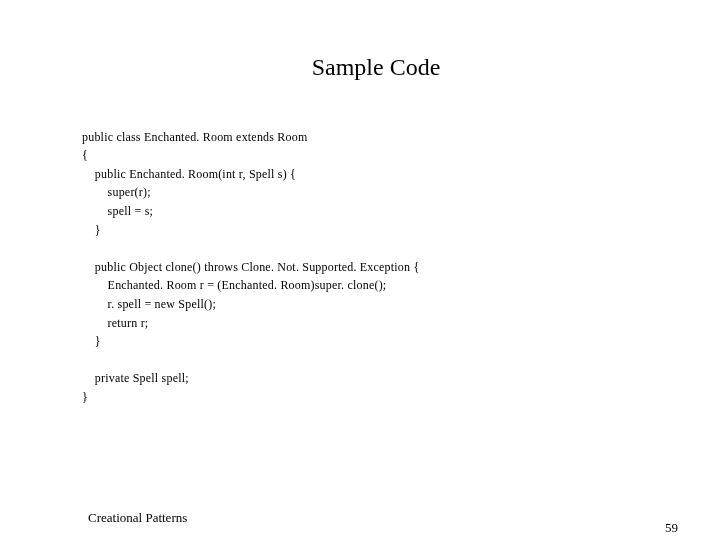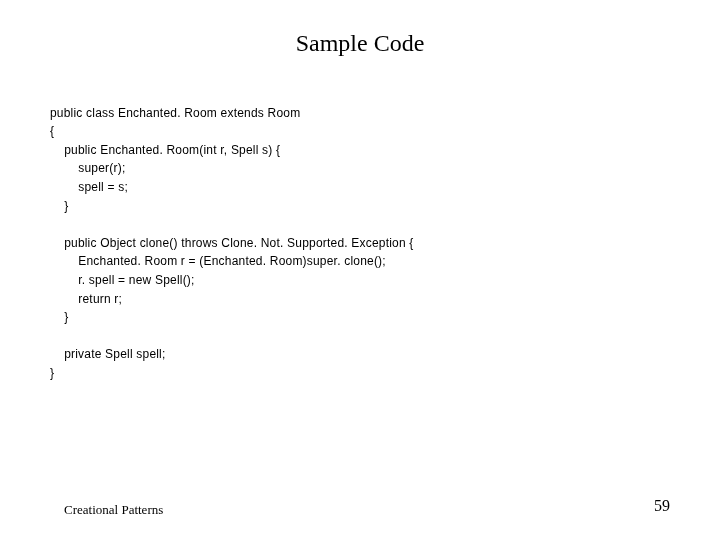--- a/index.html
+++ b/index.html
@@ -1,47 +1,47 @@
 <!DOCTYPE html>
 <html><head>
   <meta charset="utf-8">
   <style>
-    * { margin: 0; padding: 0; box-sizing: border-box; }
+    * { margin: 8px; padding: 0; box-sizing: border-box; }
     body {
       width: 720px;
       height: 540px;
       background: #fff;
       font-family: "Times New Roman", Times, serif;
       position: relative;
       padding: 30px 50px;
     }
     .title {
       text-align: center;
       font-size: 24px;
       font-weight: normal;
       margin-bottom: 28px;
     }
     .code-block {
-      font-family: Liberation Sans, sans-serif;
+      font-family: Liberation Serif, serif;
       font-size: 12px;
       line-height: 1.55;
       white-space: pre;
       letter-spacing: 0.2px;
     }
     .footer-left {
       position: absolute;
       left: 64px;
       bottom: 22px;
       font-size: 13px;
     }
     .footer-right {
       position: absolute;
       right: 50px;
-      bottom: 25px;
-      font-size: 16px;
+      bottom: 12px;
+      font-size: 13px;
     }
   </style>
 </head>
 <body>
 
 <h1 class="title">Sample Code</h1>
 
 <div class="code-block">
 <span>public class Enchanted. Room extends Room</span>
 <span>{</span>

